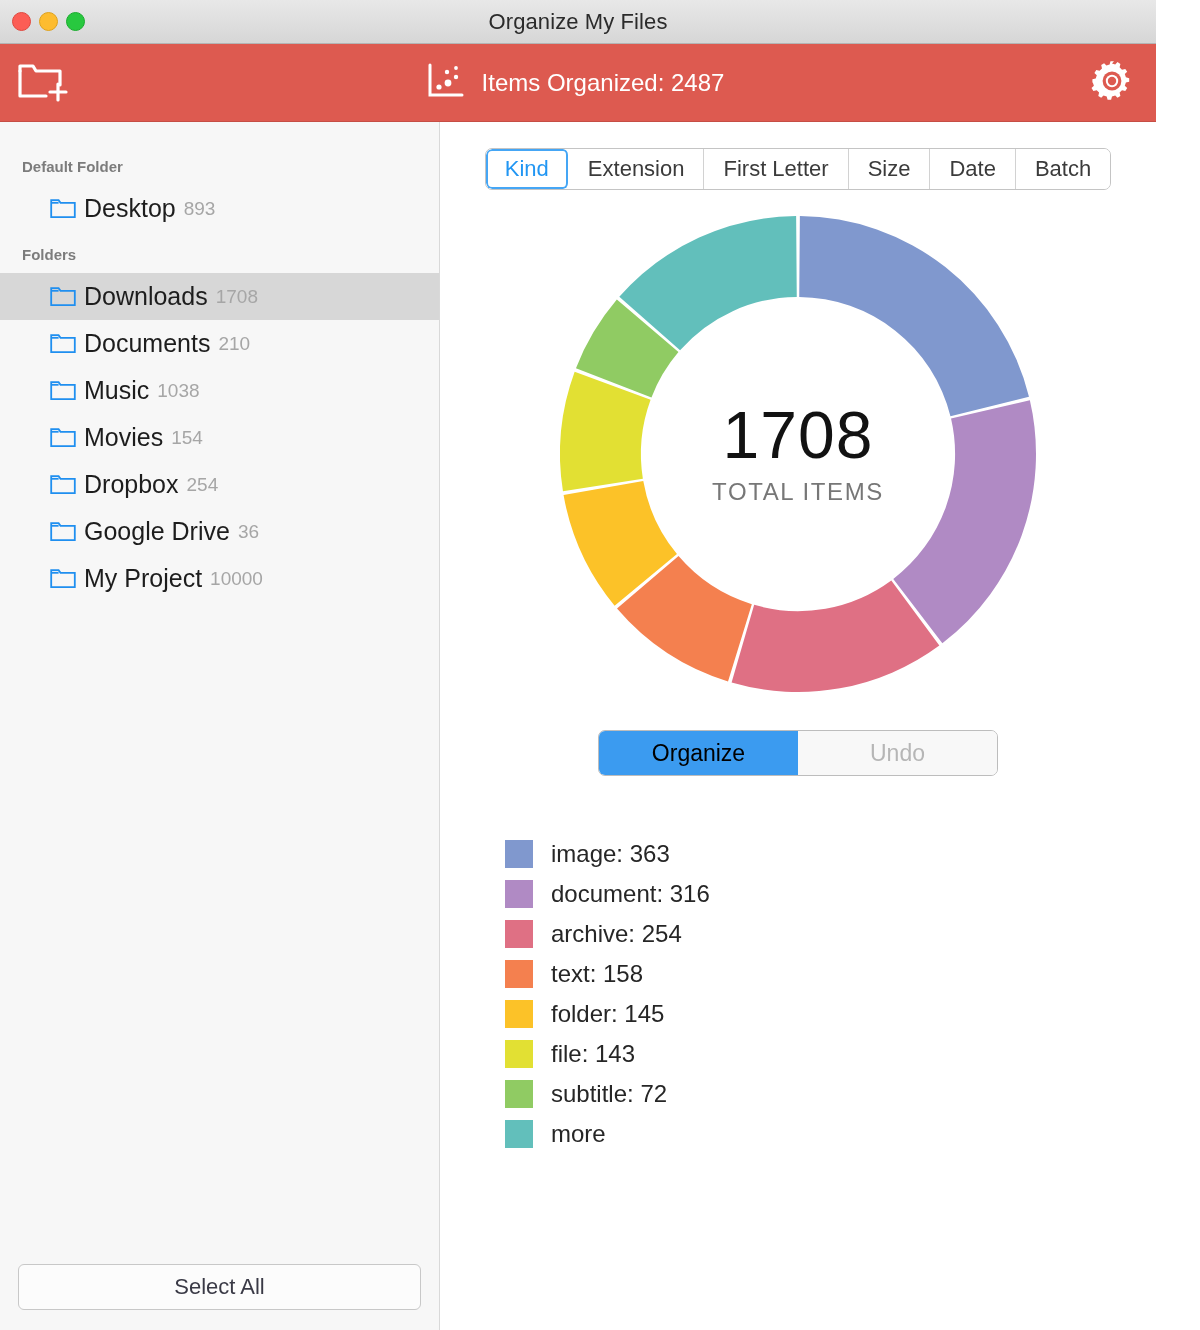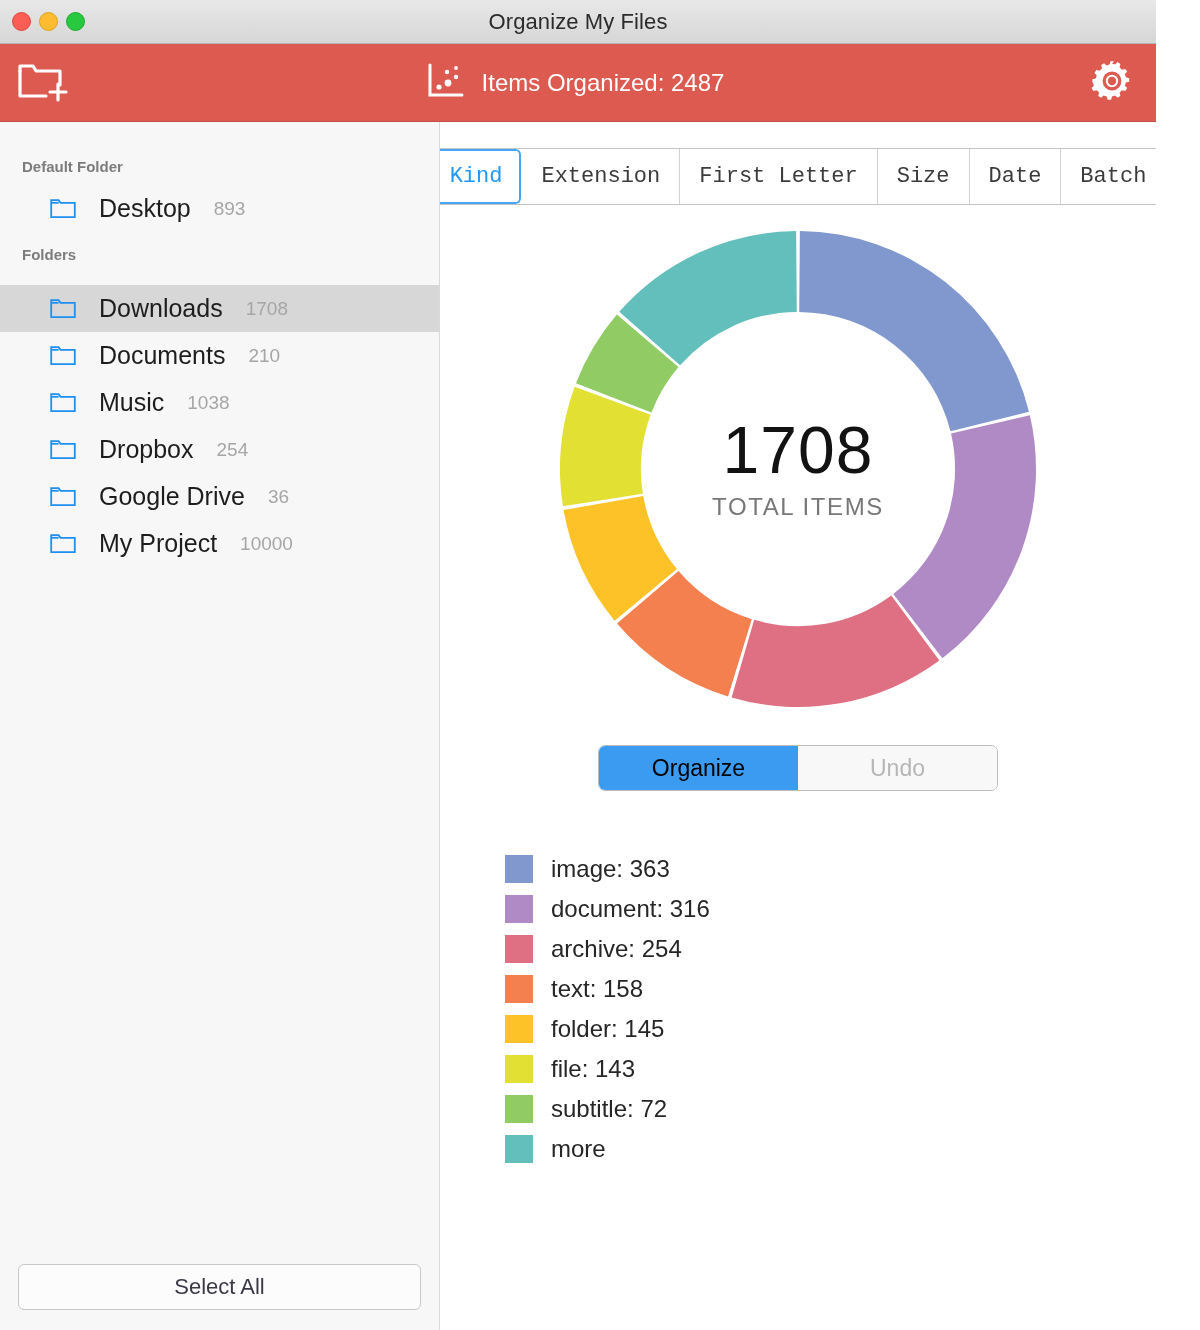--- a/index.html
+++ b/index.html
@@ -56,25 +56,25 @@
     border-right: 1px solid #d9d9d9;
     display: flex; flex-direction: column;
     position: relative;
   }
   .sidebar-scroll { flex: 1; overflow: hidden; padding-top: 22px; }
   .section-header {
     font-size: 15px; color: #7c7c7c; font-weight: bold;
     padding: 14px 0 10px 22px;
   }
   .folder-row {
-    display: flex; align-items: center; gap: 23px;
+    display: flex; align-items: center; gap: 8px;
     padding: 9px 0 9px 50px;
     cursor: default;
   }
-  .folder-row.selected { background: #d7d7d7; margin-top: 12px; }
+  .folder-row.selected { background: #d7d7d7; }
   .folder-icon { width: 26px; height: 21px; flex: 0 0 26px; }
   .folder-name { font-size: 25px; color: #1d1d1d; }
   .folder-count { font-size: 19px; color: #a6a6a6; }
   .sidebar-footer {
     flex: 0 0 86px; display: flex; align-items: center;
     padding: 0 18px; background: #f7f7f7;
   }
   .select-all-btn {
     width: 100%; height: 46px;
     background: #fcfcfc; border: 1px solid #c8c8c8; border-radius: 6px;
@@ -86,23 +86,23 @@
   .main {
     flex: 1; background: #ffffff;
     display: flex; flex-direction: column; align-items: center;
     padding-top: 26px; overflow: hidden;
   }
   .segmented {
     display: flex; border: 1px solid #c4c4c4; border-radius: 7px;
     overflow: hidden; background: #fff;
   }
   .seg {
-    font-family: Liberation Mono, monospace;
+    font-family: Liberation Sans, sans-serif;
     font-size: 22px; color: #3b3b3b;
-    padding: 15px 19px; background: #ffffff;
+    padding: 7px 19px; background: #ffffff;
     border: none; border-right: 1px solid #d2d2d2;
     cursor: pointer; white-space: nowrap;
   }
   .seg:last-child { border-right: none; }
   .seg.active {
     color: #2196f3;
     box-shadow: inset 0 0 0 2px #45a6f5;
     border-radius: 6px;
     border-right-color: transparent;
   }
@@ -233,20 +233,30 @@
           <span class="folder-icon">
             <svg width="26" height="21" viewBox="0 0 26 21" fill="none" stroke="#1f8ff0" stroke-width="1.8">
               <path d="M1.2 19.2V2.2h7.4l1.9 2.6h14.3v14.4z"></path>
                 <path d="M1.2 4.8h7.4"></path>
             </svg>
           </span>
           <span class="folder-name">Music</span>
           <span class="folder-count">1038</span>
         </div>
 
+        <div class="folder-row">
+          <span class="folder-icon">
+            <svg width="26" height="21" viewBox="0 0 26 21" fill="none" stroke="#1f8ff0" stroke-width="1.8">
+              <path d="M1.2 19.2V2.2h7.4l1.9 2.6h14.3v14.4z"></path>
+                <path d="M1.2 4.8h7.4"></path>
+            </svg>
+          </span>
+          <span class="folder-name">Movies</span>
+          <span class="folder-count">154</span>
+        </div>
 
         <div class="folder-row">
           <span class="folder-icon">
             <svg width="26" height="21" viewBox="0 0 26 21" fill="none" stroke="#1f8ff0" stroke-width="1.8">
               <path d="M1.2 19.2V2.2h7.4l1.9 2.6h14.3v14.4z"></path>
                 <path d="M1.2 4.8h7.4"></path>
             </svg>
           </span>
           <span class="folder-name">Dropbox</span>
           <span class="folder-count">254</span>

